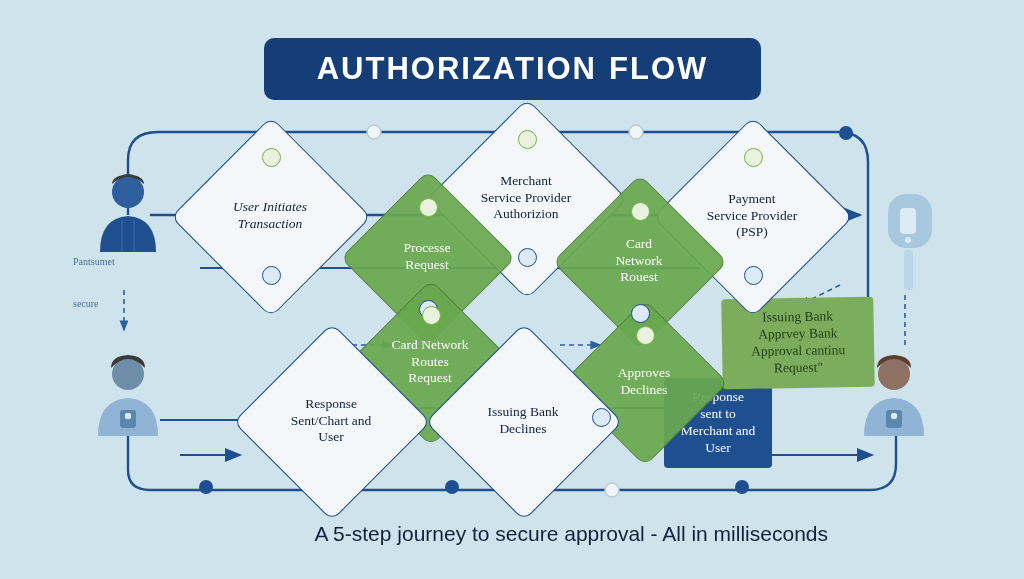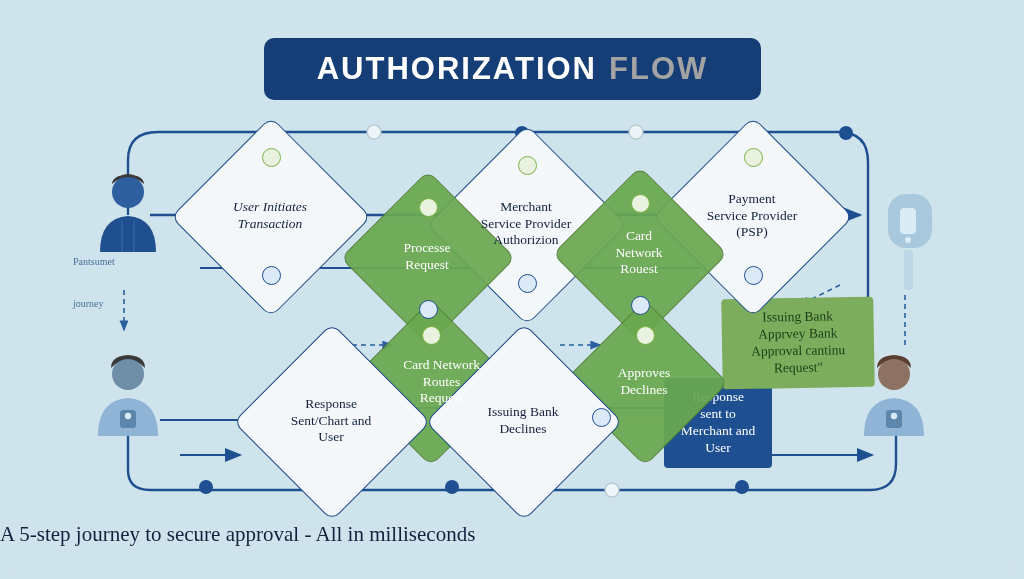--- a/index.html
+++ b/index.html
@@ -38,35 +38,35 @@
     align-items: center;
     justify-content: center;
     letter-spacing: 2px;
   }
   #title-banner .t1 {
     color: #ffffff;
     font-size: 31px;
     font-weight: bold;
   }
   #title-banner .t2 {
-    color: #a3a3a3;
+    color: #ffffff;
     font-size: 31px;
     font-weight: bold;
     margin-left: 12px;
   }
   
   #footer-caption {
     position: absolute;
     left: 0;
     top: 522px;
     width: 828px;
-    text-align: left;
+    text-align: right;
     color: #14213d;
     font-size: 21px;
-    font-family: Liberation Serif, serif;
+    font-family: Liberation Sans, sans-serif;
   }
   
   #lines {
     position: absolute;
     left: 0;
     top: 0;
     width: 1024px;
     height: 579px;
   }
   
@@ -211,21 +211,21 @@
 
   <div class="person" style="left:92px; top:170px;">
     <svg width="72" height="84" viewBox="0 0 72 84">
       <circle cx="36" cy="22" r="16" fill="#2d5f9e"></circle>
       <path d="M20 14 Q36 0 52 14 Q52 6 36 4 Q20 6 20 14 Z" fill="#3a3a3a"></path>
       <path d="M8 82 Q8 48 36 46 Q64 48 64 82 Z" fill="#1f4f8f"></path>
       <path d="M30 50 L30 82" stroke="#2d5f9e" stroke-width="2"></path>
       <path d="M42 50 L42 82" stroke="#2d5f9e" stroke-width="2"></path>
     </svg>
     <div class="caption" style="left:-19px; top:86px;">Pantsumet</div>
-    <div class="caption" style="left:-19px; top:128px;">journey</div>
+    <div class="caption" style="left:-19px; top:128px;">secure</div>
   </div>
 
   <div class="person" style="left:92px; top:352px;">
     <svg width="72" height="86" viewBox="0 0 72 86">
       <circle cx="36" cy="22" r="16" fill="#6e8ea8"></circle>
       <path d="M19 16 Q36 -2 53 16 Q53 4 36 3 Q19 4 19 16 Z" fill="#3a3a3a"></path>
       <path d="M6 84 Q6 48 36 46 Q66 48 66 84 Z" fill="#8fb4d6"></path>
       <rect x="28" y="58" width="16" height="18" rx="3" fill="#5d86ad"></rect>
       <circle cx="36" cy="64" r="3.2" fill="#dceaf5"></circle>
     </svg>
@@ -250,49 +250,49 @@
     </svg>
   </div>
 
   <div class="node white" style="left:200px; top:146px; width:140px; height:140px;font-style:italic;">
     <div class="diamond-shape"></div>
     <div class="label">User Initiates<br>Transaction</div>
     <div class="badge green" style="left:62px; top:2px;"></div>
     <div class="badge blue" style="left:62px; top:120px;"></div>
   </div>
 
-  <div class="node white" style="left:456px; top:154px; width:140px; height:140px;">
+  <div class="node white" style="left:456px; top:128px; width:140px; height:140px;">
     <div class="diamond-shape"></div>
     <div class="label">Merchant<br>Service Provider<br>Authorizion</div>
     <div class="badge green" style="left:62px; top:2px;"></div>
     <div class="badge blue" style="left:62px; top:120px;"></div>
   </div>
 
   <div class="node white" style="left:682px; top:146px; width:140px; height:140px;text-align:center;">
     <div class="diamond-shape"></div>
     <div class="label">Payment<br>Service Provider<br>(PSP)</div>
     <div class="badge green" style="left:62px; top:2px;"></div>
     <div class="badge blue" style="left:62px; top:120px;"></div>
   </div>
 
   <div class="node green" style="left:366px; top:196px; width:122px; height:122px;">
     <div class="diamond-shape"></div>
     <div class="label">Processe<br>Request</div>
     <div class="badge green" style="left:53px; top:2px;"></div>
     <div class="badge blue" style="left:53px; top:104px;"></div>
   </div>
 
-  <div class="node green" style="left:578px; top:192px; width:122px; height:122px;">
+  <div class="node green" style="left:578px; top:200px; width:122px; height:122px;">
     <div class="diamond-shape"></div>
     <div class="label">Card<br>Network<br>Rouest</div>
     <div class="badge green" style="left:53px; top:2px;"></div>
     <div class="badge blue" style="left:53px; top:104px;"></div>
   </div>
 
-  <div class="node green" style="left:372px; top:324px; width:116px; height:116px;justify-content:flex-end;">
+  <div class="node green" style="left:372px; top:304px; width:116px; height:116px;">
     <div class="diamond-shape"></div>
     <div class="label">Card Network<br>Routes<br>Request</div>
     <div class="badge green" style="left:50px; top:2px;"></div>
   </div>
 
   <div class="node green" style="left:586px; top:324px; width:116px; height:116px;">
     <div class="diamond-shape"></div>
     <div class="label">Approves<br>Declines</div>
     <div class="badge green" style="left:50px; top:2px;"></div>
   </div>

